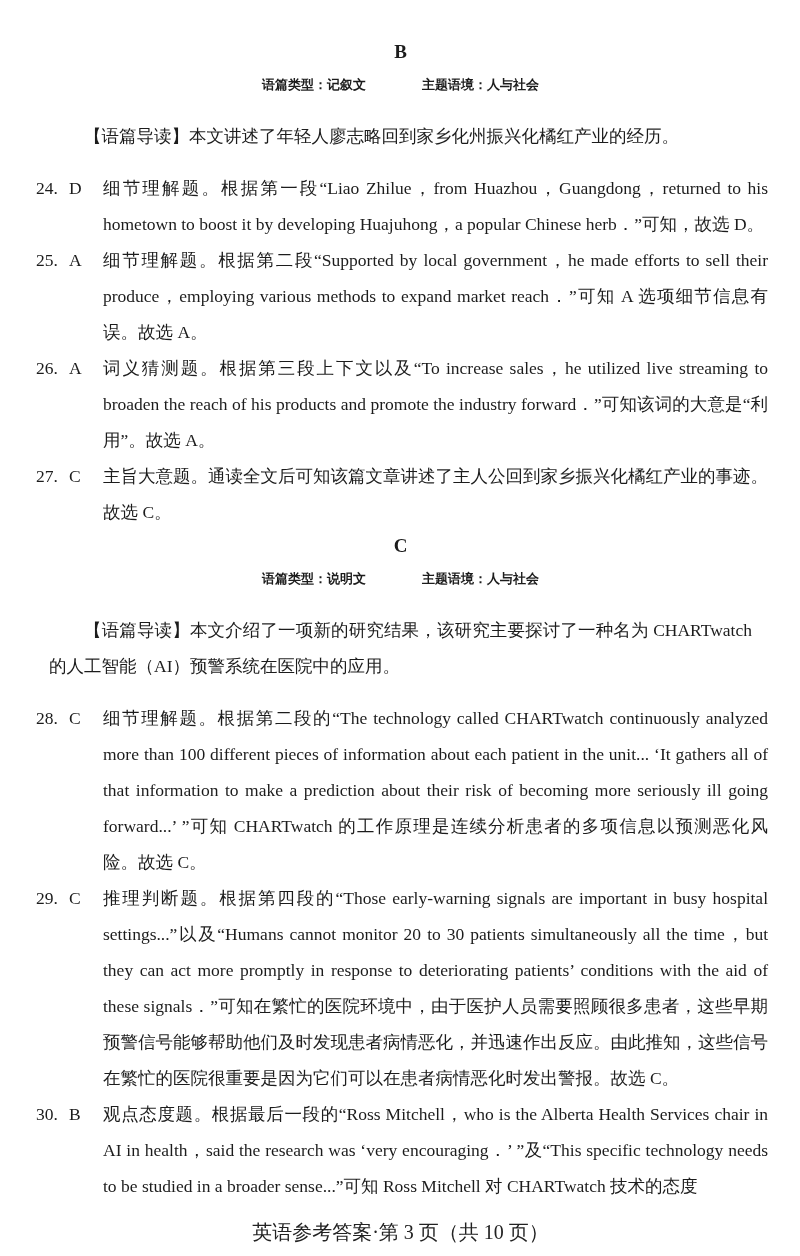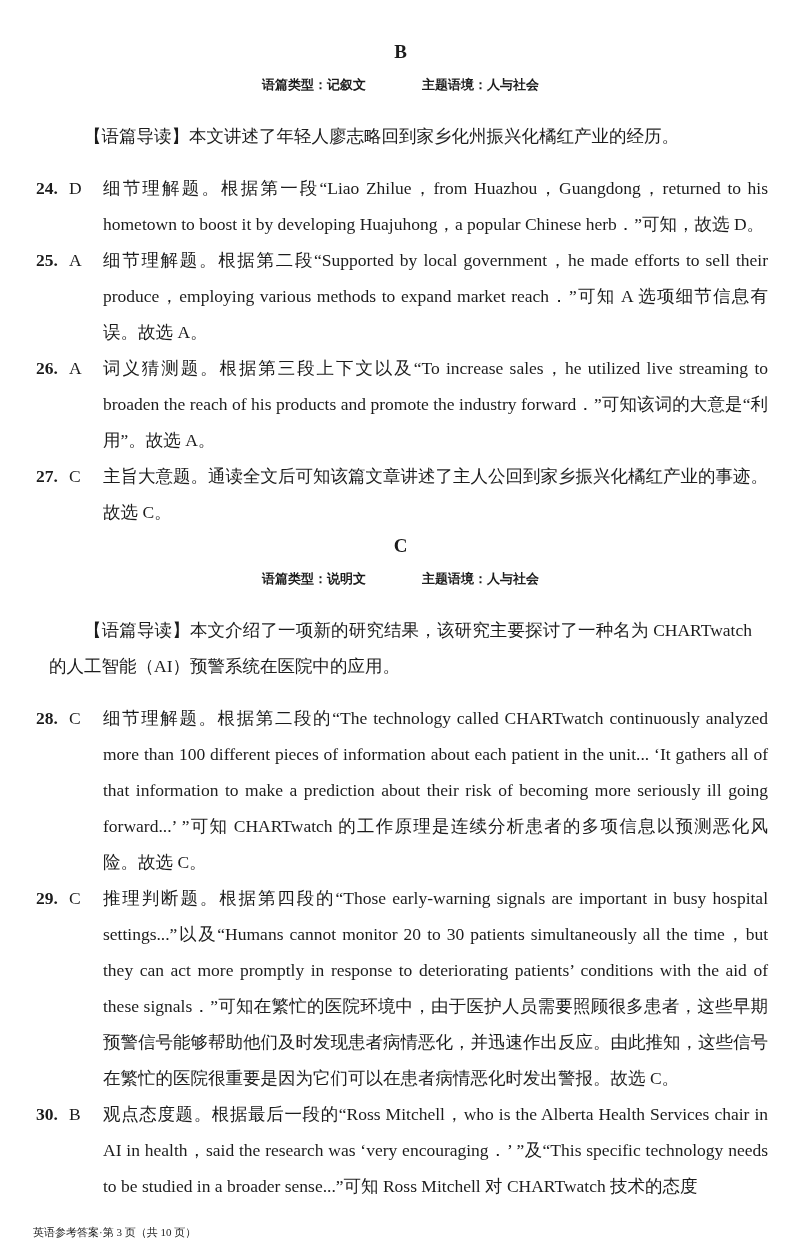--- a/index.html
+++ b/index.html
@@ -44,33 +44,33 @@
     padding-left:70px;
     font-size:17.5px;
     line-height:36px;
     text-align:justify;
   }
   .item .num{
     position:absolute;
     left:3px;
     top:0;
     text-align:left;
-    font-weight:bold;
   }
   .item .ans{
     position:absolute;
     left:36px;
     top:0;
   }
   .u{
     text-underline-offset:3px;
   }
   .footer{
     margin-top:16px;
-    font-size:11px;
+    text-align:center;
+    font-size:20px;
     line-height:24px;
     color:#222222;
   }
 </style>
 </head>
 <body>
 
 <div class="page">
 
   <div class="sec-heading">B</div>

